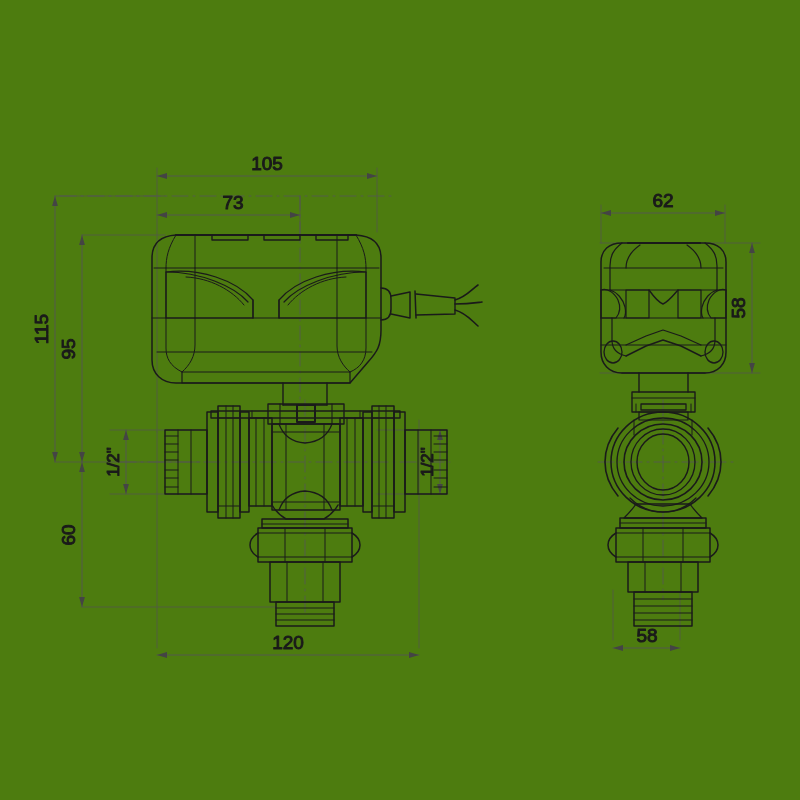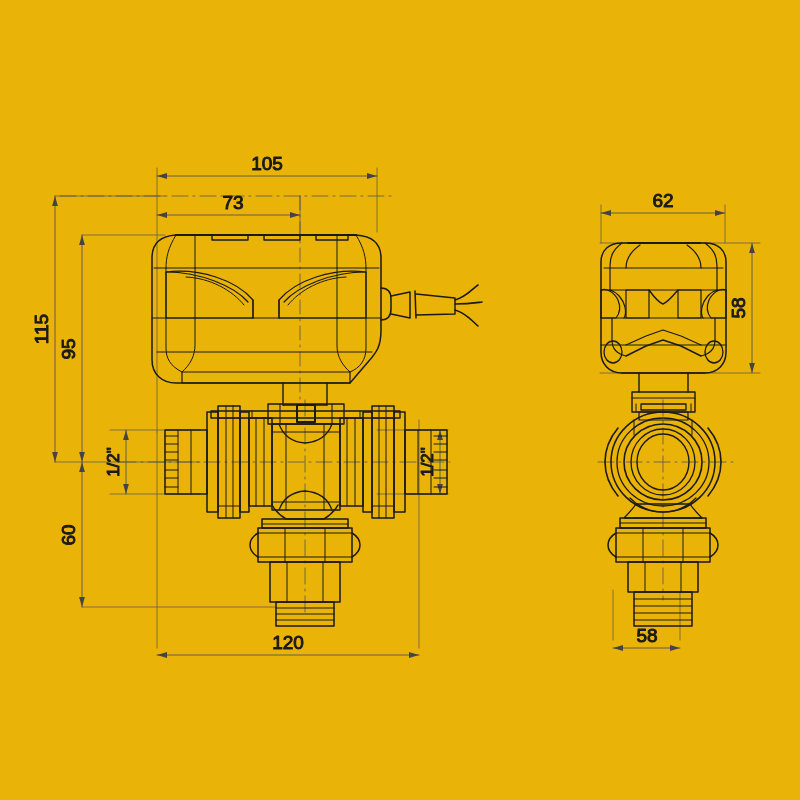--- a/index.html
+++ b/index.html
@@ -1,19 +1,19 @@
 <!DOCTYPE html>
 <html><head>
 <meta charset="utf-8">
 <title>Technical Drawing</title>
 <style>
   html,body{margin:0;padding:0;background:#ffffff;}
   body{width:800px;height:800px;overflow:hidden;
        font-family:"Liberation Sans","DejaVu Sans",sans-serif;color:#1a1a1a;}
-  #sheet{position:relative;width:800px;height:800px;background:#eab308;}
+  #sheet{position:relative;width:800px;height:800px;background:#4d7c0f;}
   svg{display:block;}
   .dimtext{font-family:"Liberation Sans","DejaVu Sans",sans-serif;
            font-size:19px;fill:#1a1a1a;}
   .dimtext-sm{font-family:"Liberation Sans","DejaVu Sans",sans-serif;
            font-size:17px;fill:#1a1a1a;}
 </style>
 </head>
 <body>
 
 <div id="sheet">

